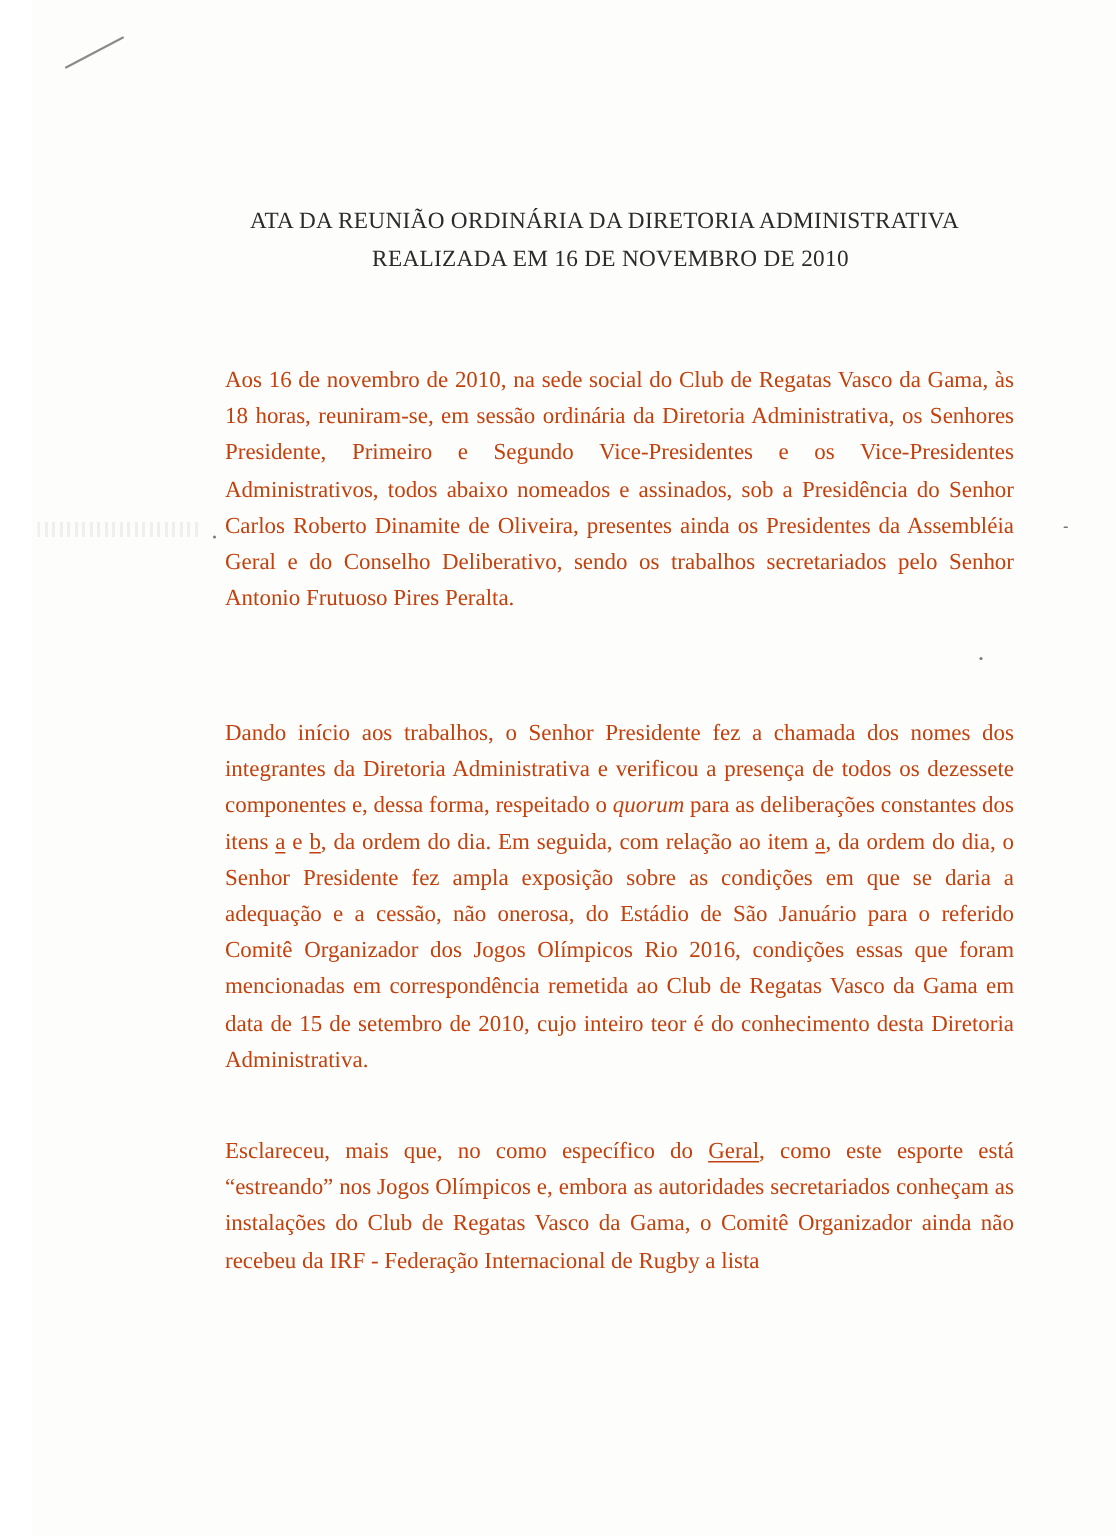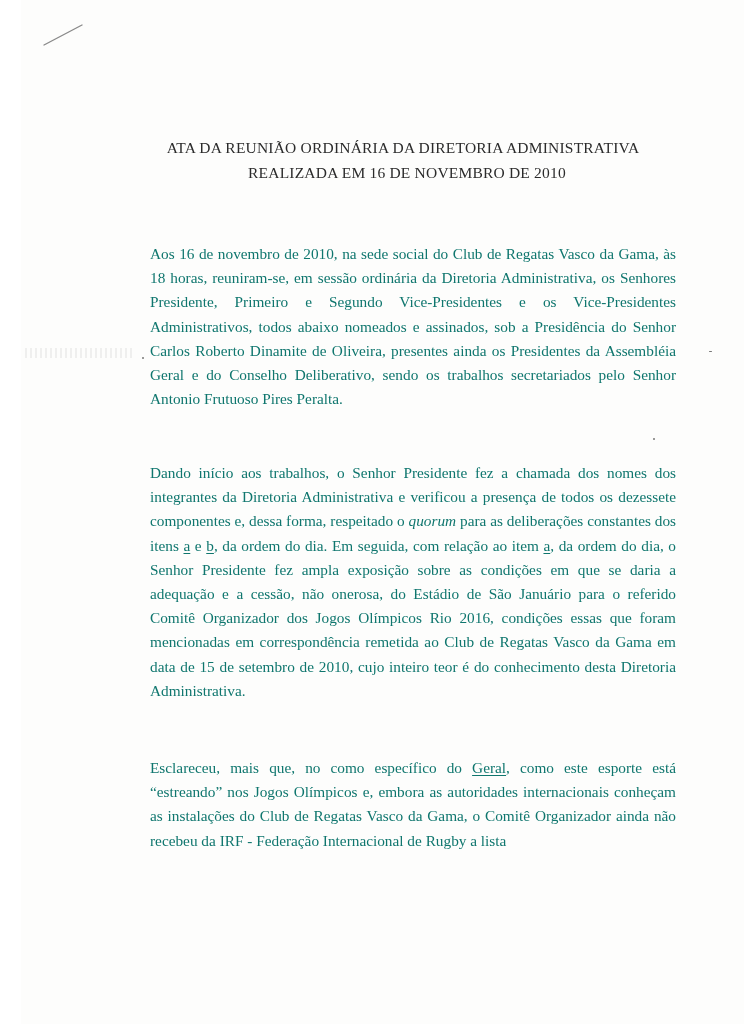--- a/index.html
+++ b/index.html
@@ -61,29 +61,29 @@
     .title.l1 { top: 139px; left: 10px; }
     .title.l2 { top: 164px; left: 14px; }
 
     .body-text {
       position: absolute;
       left: 129px;
       width: 526px;
       font-size: 15.3px;
       line-height: 24.2px;
       text-align: justify;
-      color: #0f766e;
+      color: #c2410c;
     }
     .body-text p {
       margin: 0;
       text-align: justify;
       text-align-last: left;
     }
     .p1 { top: 242px; }
-    .p2 { top: 461px; }
+    .p2 { top: 477px; }
     .p3 { top: 756px; }
     .u { text-decoration: underline; text-underline-offset: 2px; }
     .i { font-style: italic; }
   </style>
 </head>
 <body>
 
 <div class="page">
   <div class="right-strip"></div>
 
@@ -101,15 +101,15 @@
 
   <div class="body-text p1">
     <p>Aos 16 de novembro de 2010, na sede social do Club de Regatas Vasco da Gama, às 18 horas, reuniram-se, em sessão ordinária da Diretoria Administrativa, os Senhores Presidente, Primeiro e Segundo Vice-Presidentes e os Vice-Presidentes Administrativos, todos abaixo nomeados e assinados, sob a Presidência do Senhor Carlos Roberto Dinamite de Oliveira, presentes ainda os Presidentes da Assembléia Geral e do Conselho Deliberativo, sendo os trabalhos secretariados pelo Senhor Antonio Frutuoso Pires Peralta.</p>
   </div>
 
   <div class="body-text p2">
     <p><span>Dando início aos trabalhos, o Senhor Presidente fez a chamada dos nomes dos integrantes da Diretoria Administrativa e verificou a presença de todos os dezessete componentes e, dessa forma, respeitado o </span><span class="i">quorum</span><span> para as deliberações constantes dos itens </span><span class="u">a</span><span> e </span><span class="u">b</span><span>, da ordem do dia. Em seguida, com relação ao item </span><span class="u">a</span><span>, da ordem do dia, o Senhor Presidente fez ampla exposição sobre as condições em que se daria a adequação e a cessão, não onerosa, do Estádio de São Januário para o referido Comitê Organizador dos Jogos Olímpicos Rio 2016, condições essas que foram mencionadas em correspondência remetida ao Club de Regatas Vasco da Gama em data de 15 de setembro de 2010, cujo inteiro teor é do conhecimento desta Diretoria Administrativa.</span></p>
   </div>
 
   <div class="body-text p3">
-    <p><span>Esclareceu, mais que, no como específico do </span><span class="u">Geral</span><span>, como este esporte está “estreando” nos Jogos Olímpicos e, embora as autoridades internacionais conheçam as instalações do Club de Regatas Vasco da Gama, o Comitê Organizador ainda não recebeu da IRF - Federação Internacional de Rugby a lista</span></p>
+    <p><span>Esclareceu, mais que, no como específico do </span><span class="u">Geral</span><span>, como este esporte está “estreando” nos Jogos Olímpicos e, embora as autoridades secretariados conheçam as instalações do Club de Regatas Vasco da Gama, o Comitê Organizador ainda não recebeu da IRF - Federação Internacional de Rugby a lista</span></p>
   </div>
 </div>
 
 </body></html>

